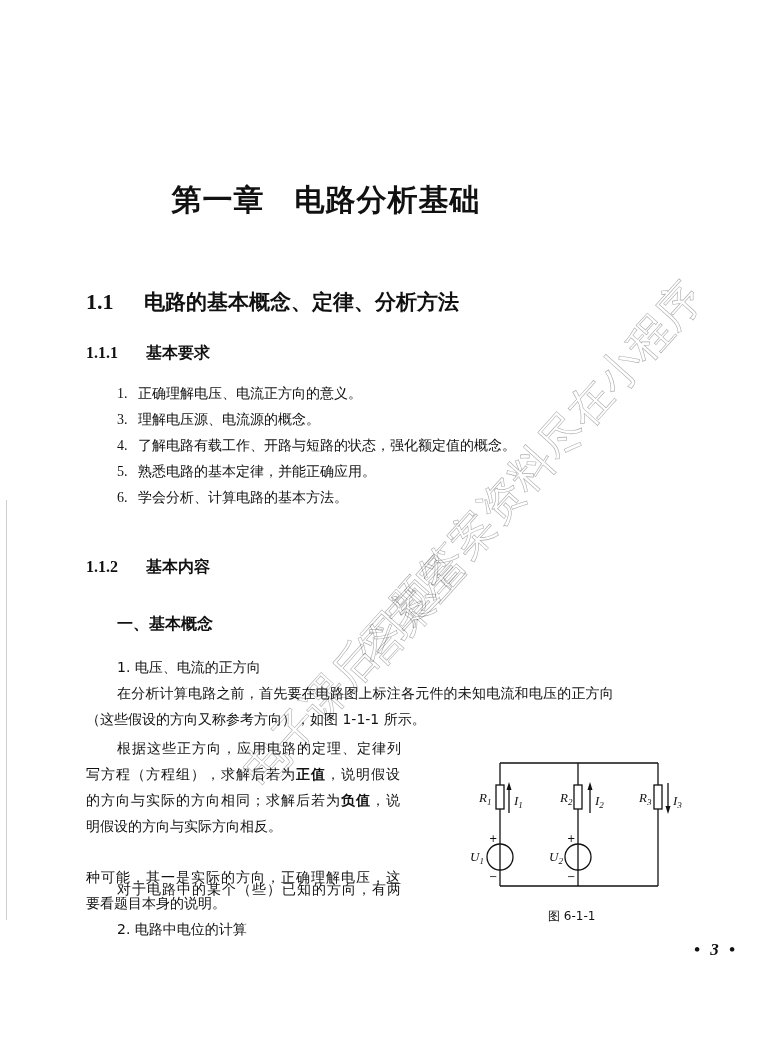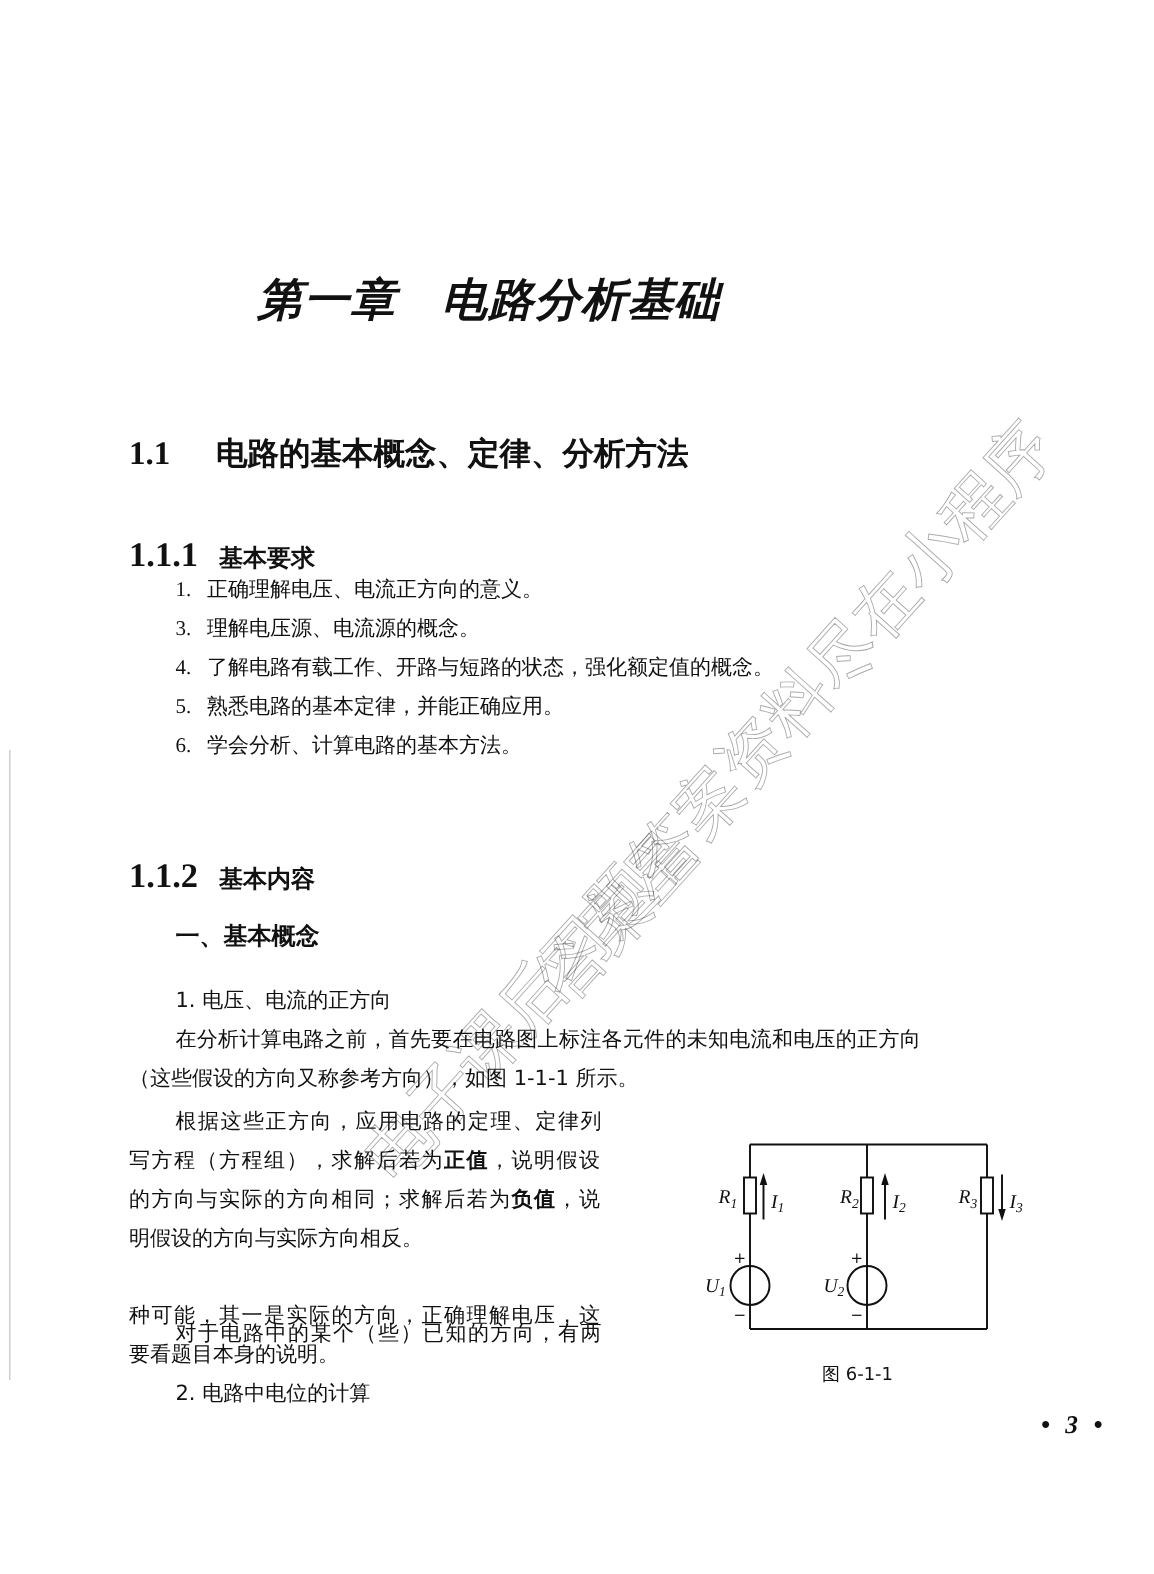--- a/index.html
+++ b/index.html
@@ -1,23 +1,23 @@
 <!DOCTYPE html>
 <html><head>
 <meta charset="utf-8">
 <style>
   html, body { margin:0; padding:0; background:#ffffff; }
   body { width:769px; height:1049px; position:relative; overflow:hidden; font-family:"DejaVu Serif", serif; color:#111; }
   .edge-line { position:absolute; left:6px; top:500px; width:1px; height:420px; background:#cfcfcf; }
-  .chapter-title { position:absolute; left:0; width:652px; top:180px; text-align:center; font-size:30px; font-weight:bold; letter-spacing:1px; font-family:"DejaVu Sans", sans-serif;font-style:italic; }
+  .chapter-title { position:absolute; left:0; width:652px; top:180px; text-align:center; font-size:30px; font-weight:bold; letter-spacing:1px; font-family:"DejaVu Sans", sans-serif; }
   .chapter-title .gap { display:inline-block; width:30px; }
   .h1 { position:absolute; left:86px; top:288px; font-size:21px; font-weight:bold; font-family:"DejaVu Sans", sans-serif; }
   .h1 .num { font-family:"Liberation Serif", serif; font-size:22px; display:inline-block; width:58px; }
   .h2 { position:absolute; left:86px; font-size:16px; font-weight:bold; font-family:"DejaVu Sans", sans-serif; }
-  .h2 .num { font-family:"Liberation Serif", serif; font-size:23px; display:inline-block; width:60px;margin-top:14px; }
+  .h2 .num { font-family:"Liberation Serif", serif; font-size:16px; display:inline-block; width:60px; }
   .req-list { position:absolute; left:117px; top:385px; margin:0; padding:0; list-style:none; }
   .req-list li { height:26px; line-height:17px; font-size:14px; font-family:"DejaVu Sans", sans-serif; }
   .req-list .n { font-family:"Liberation Serif", serif; display:inline-block; width:21px; font-size:14px; }
   .h3 { position:absolute; left:117px; top:614px; font-size:16px; font-weight:bold; font-family:"DejaVu Sans", sans-serif; }
   .p { position:absolute; font-size:14px; line-height:26px; font-family:"DejaVu Sans", sans-serif; }
   .p b { font-weight:bold; }
   .page-num { position:absolute; left:694px; top:940px; font-size:17px; font-weight:bold; font-style:italic; font-family:"Liberation Serif", serif; letter-spacing:3px; }
   .figure { position:absolute; left:455px; top:740px; width:240px; height:200px; }
   .caption { position:absolute; left:548px; top:908px; font-size:12px; font-family:"DejaVu Sans", sans-serif; }
   .watermark { position:absolute; pointer-events:none; color:rgba(0,0,0,0.10); font-family:"DejaVu Sans", sans-serif; white-space:nowrap; transform-origin:left top; }

